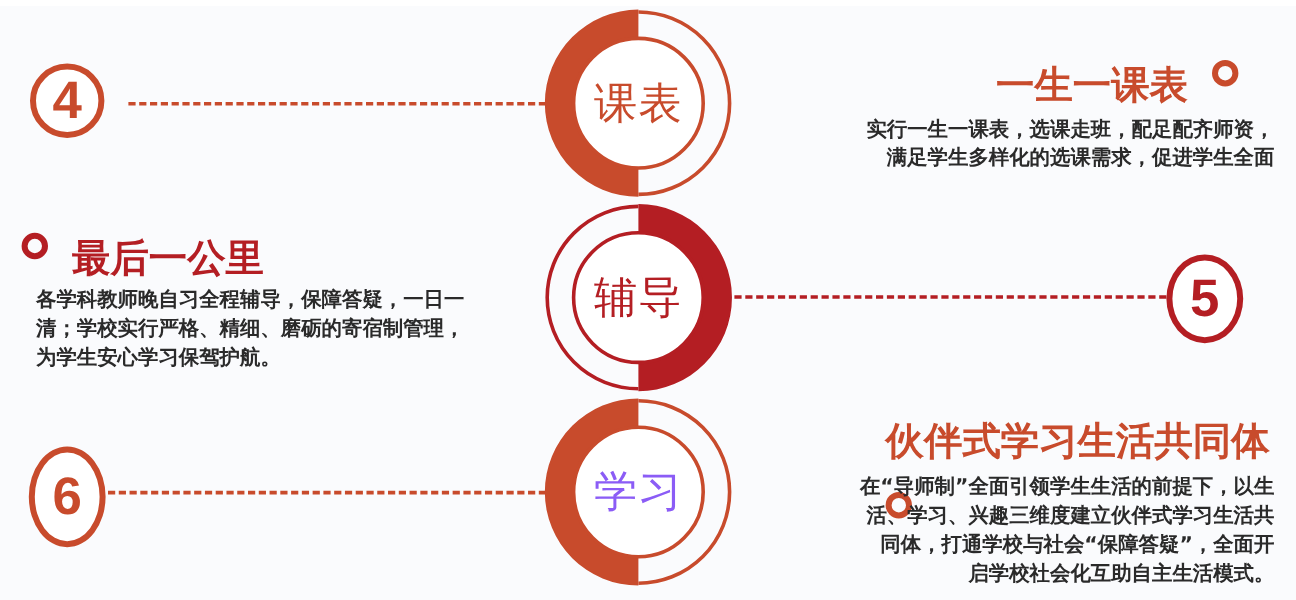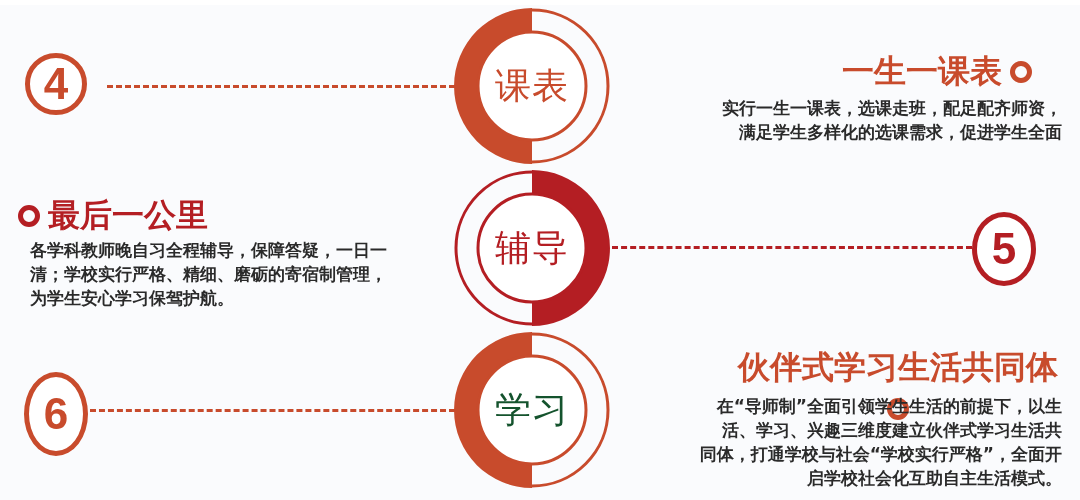--- a/index.html
+++ b/index.html
@@ -18,21 +18,21 @@
     .dash { position: absolute; height: 0; border-top: 3px dashed; }
     .hub { position: absolute; width: 160px; height: 160px; }
     .hub svg { position: absolute; left: 0; top: 0; }
     .hub-label {
       position: absolute; left: 0; top: 0; width: 160px; height: 160px;
       display: flex; align-items: center; justify-content: center;
       font-weight: normal; font-size: 36px; letter-spacing: 1px;
     }
     .title {
       position: absolute; font-weight: bold; font-size: 32px;
-      display: flex; align-items: center; gap: 8px; white-space: nowrap;
+      display: flex; align-items: flex-start; gap: 20px; white-space: nowrap;
     }
     .ring-icon {
       display: inline-block; width: 22px; height: 22px; border-radius: 50%;
       border: 5px solid; box-sizing: border-box;
     }
     .desc {
       position: absolute; font-size: 17px; line-height: 24px; color: #2a2a2a;
       font-weight: bold;
     }
     .desc.right { text-align: right; margin-left: 20px; }
@@ -99,25 +99,25 @@
   <span>6</span>
 </div>
 <div class="dash" style="left:90px; top:409px; width:365px; border-color:#c84b2c;"></div>
 
 <div class="hub" style="left:452px; top:330px;">
   <svg width="160" height="160" viewBox="0 0 160 160">
     <path d="M80 2 A78 78 0 0 0 80 158 L80 134 A54 54 0 0 1 80 26 Z" fill="#c84b2c"></path>
     <path d="M80 4 A76 76 0 0 1 80 156" fill="none" stroke="#c84b2c" stroke-width="3"></path>
     <circle cx="80" cy="80" r="54" fill="#ffffff" stroke="#c84b2c" stroke-width="3"></circle>
   </svg>
-  <div class="hub-label" style="color:#14532d;text-align:center;">学习</div>
+  <div class="hub-label" style="color:#8b5cf6;text-align:center;">学习</div>
 </div>
 
 <div class="title" style="right:22px; top:346px; color:#c84b2c;flex-direction:column;">
   <span>伙伴式学习生活共同体</span>
   <span class="ring-icon" style="border-color:#c84b2c;"></span>
 </div>
 <div class="desc right" style="right:18px; top:394px;">
   <span>在“导师制”全面引领学生生活的前提下，以生</span>
   <span>活、学习、兴趣三维度建立伙伴式学习生活共</span>
-  <span>同体，打通学校与社会“学校实行严格”，全面开</span>
+  <span>同体，打通学校与社会“保障答疑”，全面开</span>
   <span>启学校社会化互助自主生活模式。</span>
 </div>
 
 </body></html>

